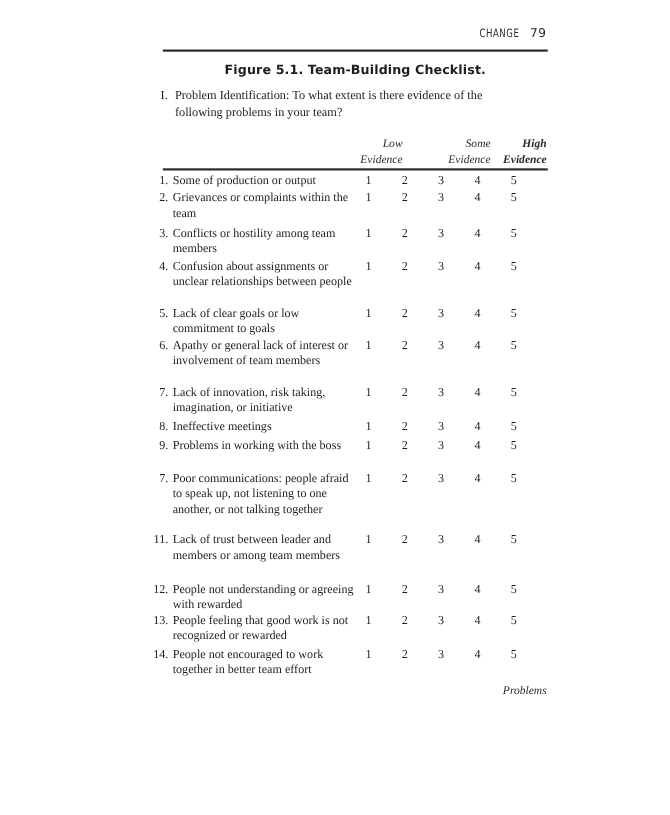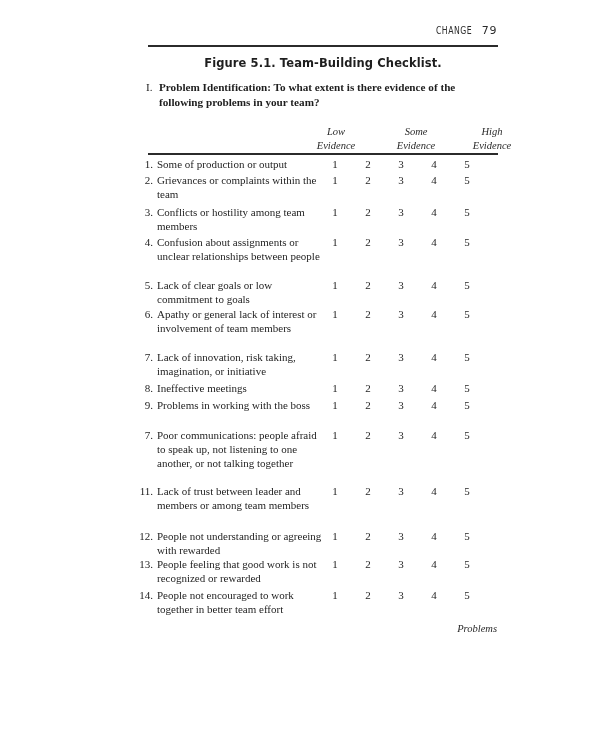--- a/index.html
+++ b/index.html
@@ -63,27 +63,26 @@
       line-height: 15px;
     }
     .section-intro .num {
       position: absolute;
       left: 0;
       top: 0;
     }
     .section-intro .text {
       display: block;
       padding-left: 13px;
-      font-weight: bold;
     }
     .col-head {
       position: absolute;
       top: 125px;
       width: 60px;
-      text-align: center;
+      text-align: right;
       font-style: italic;
       font-size: 10.5px;
       line-height: 14px;
       color: #2a2a2a;
     }
     .header-rule {
       position: absolute;
       top: 153px;
       left: 148px;
       width: 350px;
@@ -144,21 +143,21 @@
 </div>
 
 <div class="col-head" style="left:306px;">
   <div>Low</div>
   <div>Evidence</div>
 </div>
 <div class="col-head" style="left:386px;">
   <div>Some</div>
   <div>Evidence</div>
 </div>
-<div class="col-head" style="left:462px;">
+<div class="col-head" style="left:437px;font-weight:bold;">
   <div>High</div>
   <div>Evidence</div>
 </div>
 <div class="header-rule"></div>
 
 <div class="rows" id="rows">
     <div class="row" style="top: 157px;">
       <span class="rnum">1.</span>
       <span class="rtext">Some of production or output</span>
       <span class="opt" style="left: 328px;">1</span>

